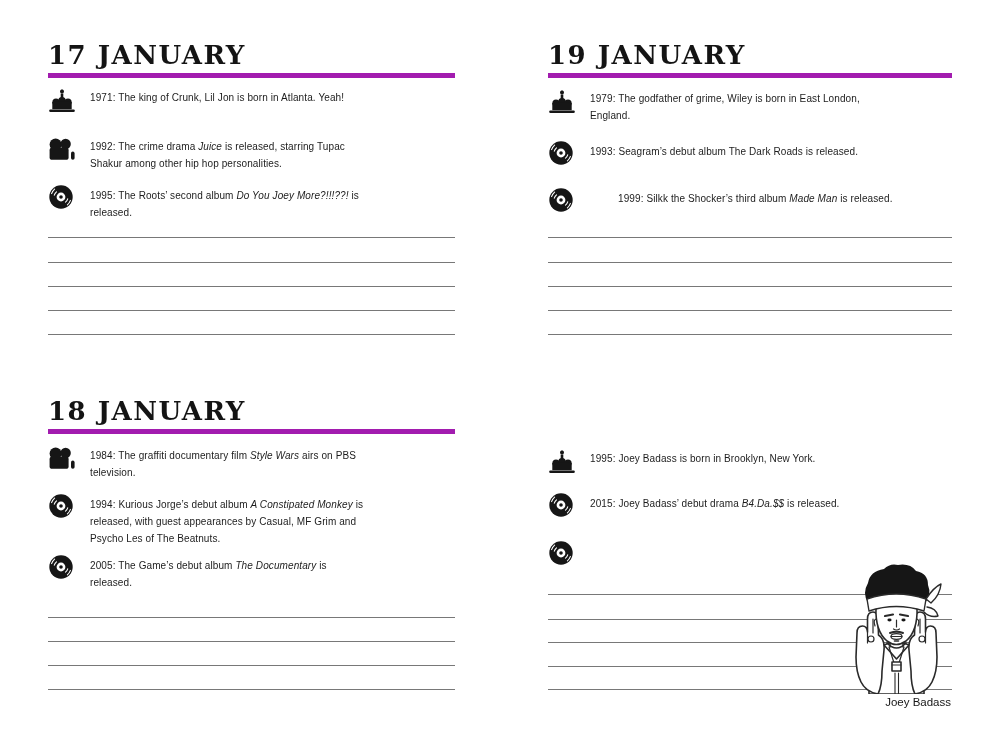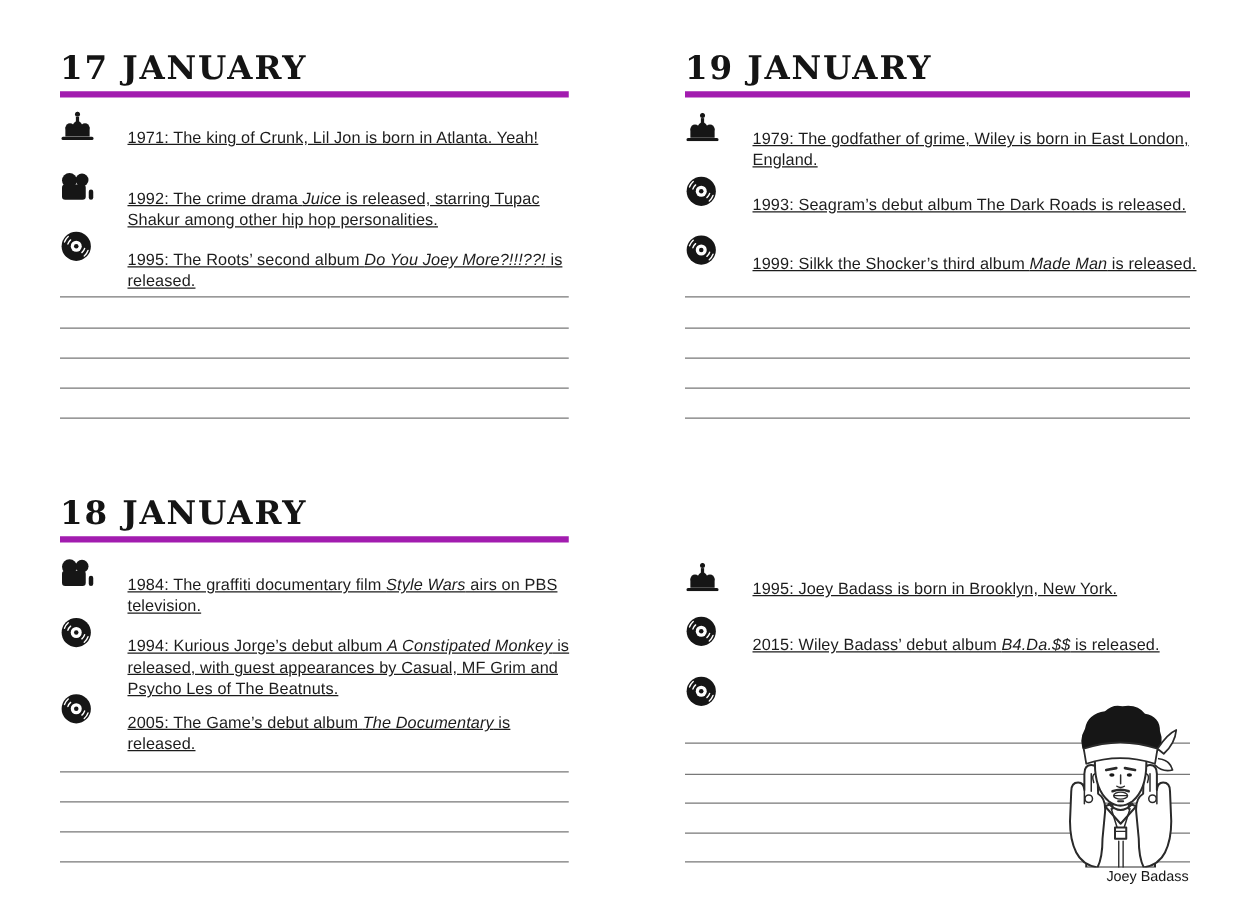--- a/index.html
+++ b/index.html
@@ -12,22 +12,22 @@
   #q4{left:548px;top:396px;width:404px;height:330px;}
   .heading{position:absolute;top:0;left:0;right:0;height:33px;margin:0;
            border-bottom:5px solid #a21caf;
            font-family:"DejaVu Serif","Liberation Serif",serif;font-weight:800;
            font-size:26px;letter-spacing:1.5px;line-height:30px;color:#141414;}
   .events{position:absolute;inset:0;}
   .event{position:absolute;left:0;display:flex;align-items:flex-start;}
   .icon{width:30px;flex:0 0 30px;}
   .icon svg{display:block;}
   .icon-vinyl-record svg{margin-top:-3px;}
-  .event p{margin:12px;padding-left:12px;font-size:13px;line-height:17px;
-           white-space:nowrap;letter-spacing:0.1px;text-decoration:underline;}
+  .event p{margin:0;padding-left:12px;font-size:10px;line-height:17px;
+           white-space:nowrap;letter-spacing:0.1px;}
   .it{font-style:italic;}
   .lines{position:absolute;inset:0;}
   .ruled-line{position:absolute;left:0;right:0;height:1px;background:#787878;}
   .illustration{position:absolute;left:292px;top:167px;width:113px;height:131px;}
   .caption{position:absolute;top:300px;right:1px;font-size:11.5px;color:#161616;margin-left:36px;}
 </style>
 </head>
 <body>
 
 <div class="page">
@@ -114,21 +114,21 @@
                 <path d="M6.3,11.2 A7.4,7.4 0 0 1 8.5,7.9"></path>
                 <path d="M22.4,16.4 A10.2,10.2 0 0 1 19.4,20.8"></path>
                 <path d="M19.7,14.8 A7.4,7.4 0 0 1 17.5,18.1"></path>
               </g>
               <circle cx="13" cy="13" r="4.4" fill="#ffffff"></circle>
               <circle cx="13" cy="13" r="1.8" fill="#161616"></circle>
             </svg>
           </span>
           <p><span>1993: Seagram’s debut album The Dark Roads is released.</span></p>
         </div>
-        <div class="event" style="top: 150px;">
+        <div class="event" style="top: 150px; gap: 28px;">
           <span class="icon icon-vinyl-record">
             <svg width="26" height="26" viewBox="0 0 26 26">
               <circle cx="13" cy="13" r="11.7" fill="#161616"></circle>
               <g fill="none" stroke="#ffffff" stroke-width="1.1" stroke-linecap="round">
                 <path d="M3.6,9.6 A10.2,10.2 0 0 1 6.6,5.2"></path>
                 <path d="M6.3,11.2 A7.4,7.4 0 0 1 8.5,7.9"></path>
                 <path d="M22.4,16.4 A10.2,10.2 0 0 1 19.4,20.8"></path>
                 <path d="M19.7,14.8 A7.4,7.4 0 0 1 17.5,18.1"></path>
               </g>
               <circle cx="13" cy="13" r="4.4" fill="#ffffff"></circle>
@@ -226,21 +226,21 @@
               <g fill="none" stroke="#ffffff" stroke-width="1.1" stroke-linecap="round">
                 <path d="M3.6,9.6 A10.2,10.2 0 0 1 6.6,5.2"></path>
                 <path d="M6.3,11.2 A7.4,7.4 0 0 1 8.5,7.9"></path>
                 <path d="M22.4,16.4 A10.2,10.2 0 0 1 19.4,20.8"></path>
                 <path d="M19.7,14.8 A7.4,7.4 0 0 1 17.5,18.1"></path>
               </g>
               <circle cx="13" cy="13" r="4.4" fill="#ffffff"></circle>
               <circle cx="13" cy="13" r="1.8" fill="#161616"></circle>
             </svg>
           </span>
-          <p><span>2015: Wiley Badass’ debut album </span><span class="it">B4.Da.$$</span><span> is released.</span></p>
+          <p><span>2015: Joey Badass’ debut drama </span><span class="it">B4.Da.$$</span><span> is released.</span></p>
         </div>
         <div class="event" style="top: 147px;">
           <span class="icon icon-vinyl-record">
             <svg width="26" height="26" viewBox="0 0 26 26">
               <circle cx="13" cy="13" r="11.7" fill="#161616"></circle>
               <g fill="none" stroke="#ffffff" stroke-width="1.1" stroke-linecap="round">
                 <path d="M3.6,9.6 A10.2,10.2 0 0 1 6.6,5.2"></path>
                 <path d="M6.3,11.2 A7.4,7.4 0 0 1 8.5,7.9"></path>
                 <path d="M22.4,16.4 A10.2,10.2 0 0 1 19.4,20.8"></path>
                 <path d="M19.7,14.8 A7.4,7.4 0 0 1 17.5,18.1"></path>

